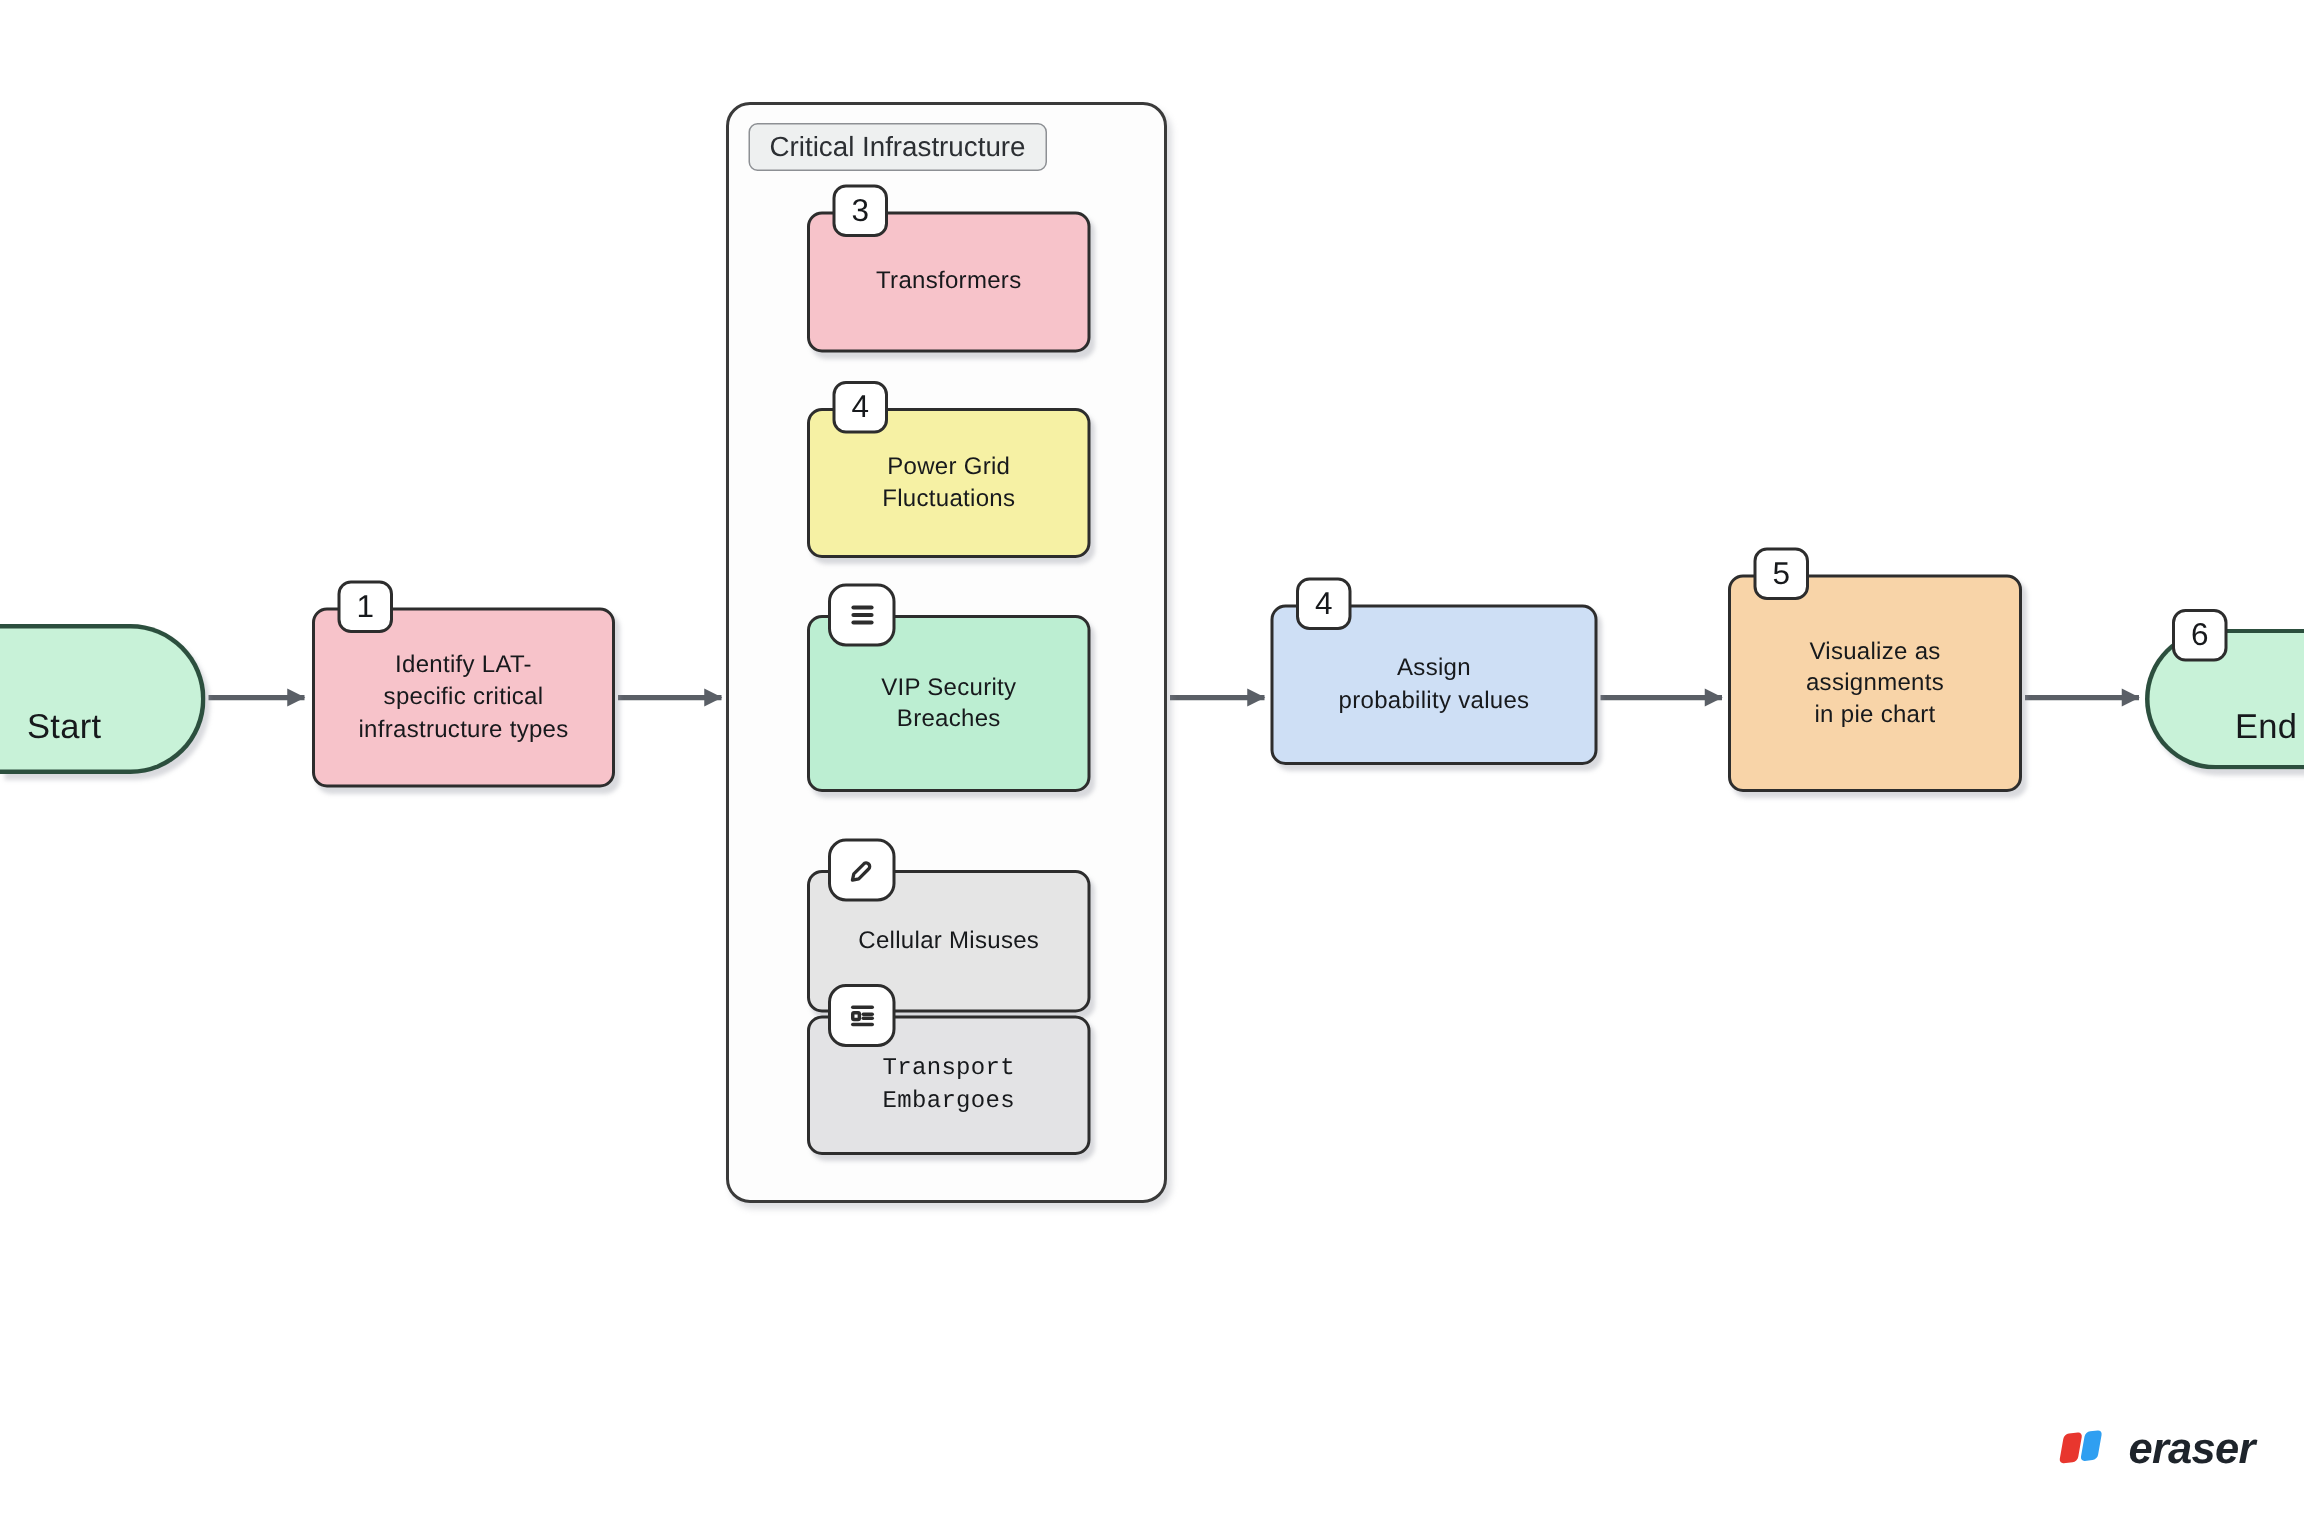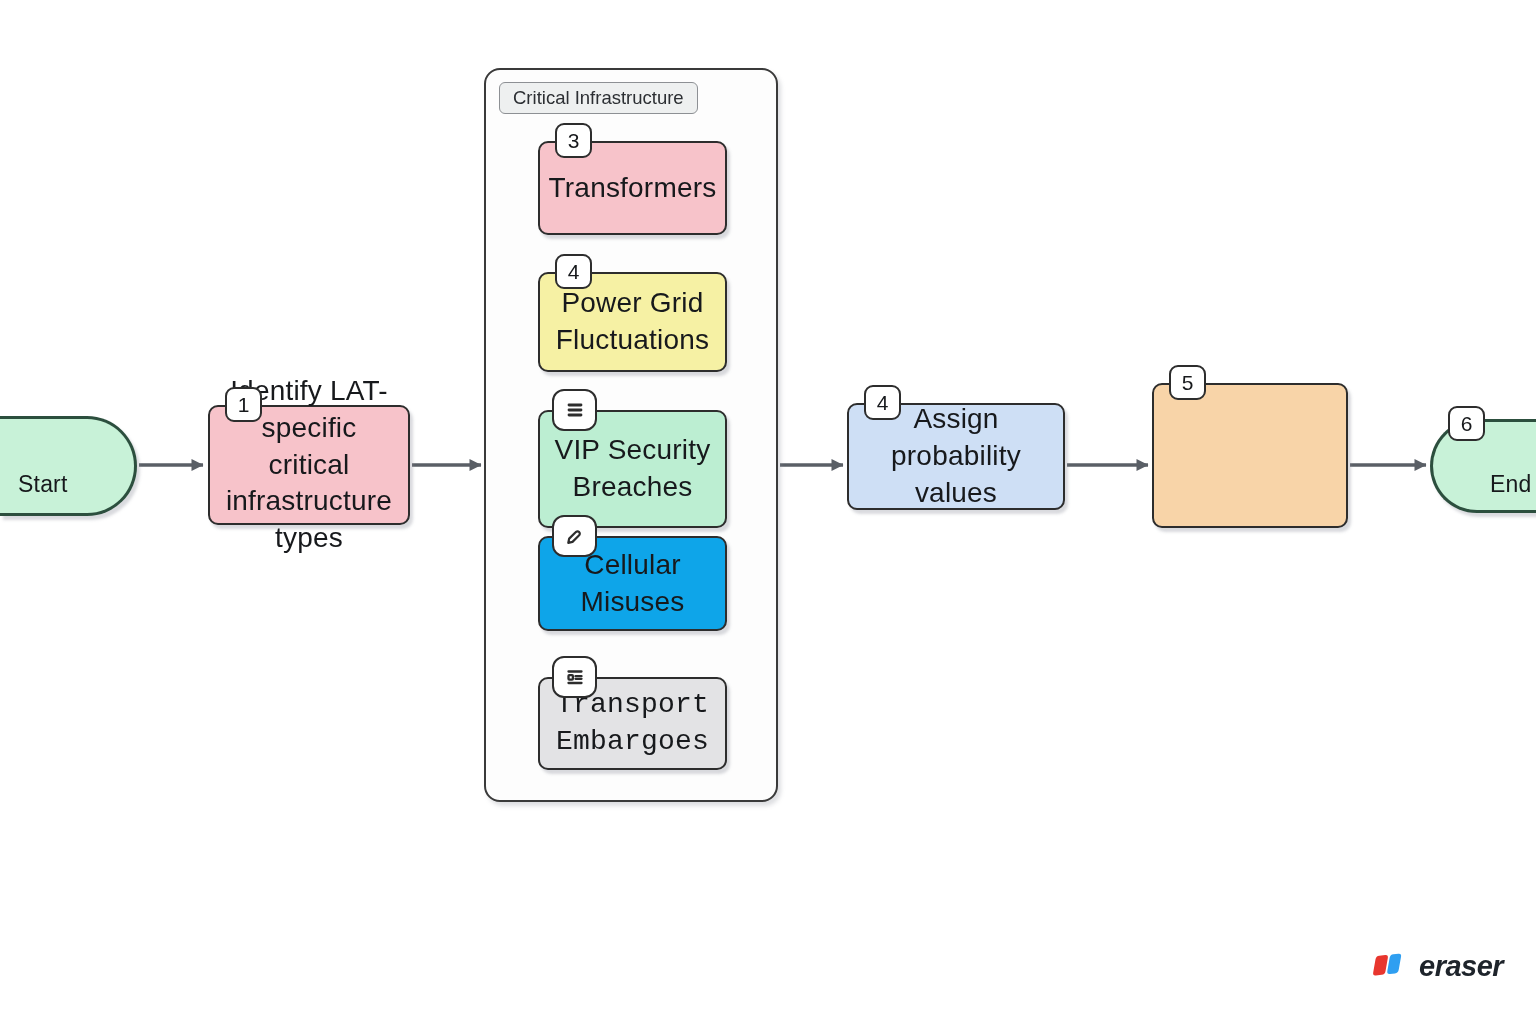--- a/index.html
+++ b/index.html
@@ -10,21 +10,21 @@
   }
   
   .node{
     position:absolute;box-sizing:border-box;
     border:2.5px solid #2d2d2d;border-radius:10px;
     display:flex;align-items:center;justify-content:center;
     box-shadow:3px 4px 3px rgba(145,150,160,0.35);
     text-align:center;
   }
   .node-label{
-    font-size:28px;line-height:1.32;white-space:pre-line;
+    font-size:16px;line-height:1.32;white-space:pre-line;
     letter-spacing:0.2px;
   }
   
   .pill{
     position:absolute;box-sizing:border-box;background:#c8f2d8;
     border:3px solid #2c4f3e;display:flex;align-items:center;
     box-shadow:3px 4px 3px rgba(145,150,160,0.35);
   }
   .pill .node-label{font-size:23px;margin-top:36px;}
   #start-node{left:0;top:416;width:137px;height:100px;
@@ -52,21 +52,21 @@
   }
   #group-title{
     position:absolute;left:13px;top:12px;height:32px;box-sizing:border-box;
     background:#eef0f0;border:1.5px solid #8d9094;border-radius:6px;
     display:flex;align-items:center;padding:12px 13px;font-size:18.5px;color:#2c2f33;
   }
   .child-node{left:538px;width:189px;}
   #node-transformers{top:141px;height:94px;background:#f7c3ca;}
   #node-powergrid{top:272px;height:100px;background:#f6f1a4;}
   #node-vip{top:410px;height:118px;background:#bceed2;}
-  #node-cellular{top:536px;height:95px;background:#0ea5e9;}
+  #node-cellular{top:580px;height:95px;background:#e5e5e5;}
   #node-transport{top:677px;height:93px;background:#e3e3e5;font-family:Liberation Mono, monospace;}
   
   #arrows{position:absolute;left:0;top:0;width:1536px;height:1024px;pointer-events:none;}
   
   #watermark{
     position:absolute;left:1366px;top:948px;display:flex;align-items:center;gap:9px;font-style:italic;
   }
   #brand-text{font-size:29px;font-weight:700;color:#1e242b;letter-spacing:-0.5px;}
 </style>
 </head>
@@ -161,20 +161,23 @@
   </div>
 
   <div class="node" id="assign-node">
     <span class="badge">4</span>
     <span class="node-label">Assign
 probability values</span>
   </div>
 
   <div class="node" id="visualize-node">
     <span class="badge">5</span>
+    <span class="node-label">Visualize as
+assignments
+in pie chart</span>
   </div>
 
   <div class="pill" id="end-node">
     <span class="badge" style="left:15px;top:-16px;">6</span>
     <span class="node-label">End</span>
   </div>
 
   <div id="watermark">
     <span>
       <svg width="44" height="32" viewBox="0 0 48 34">

